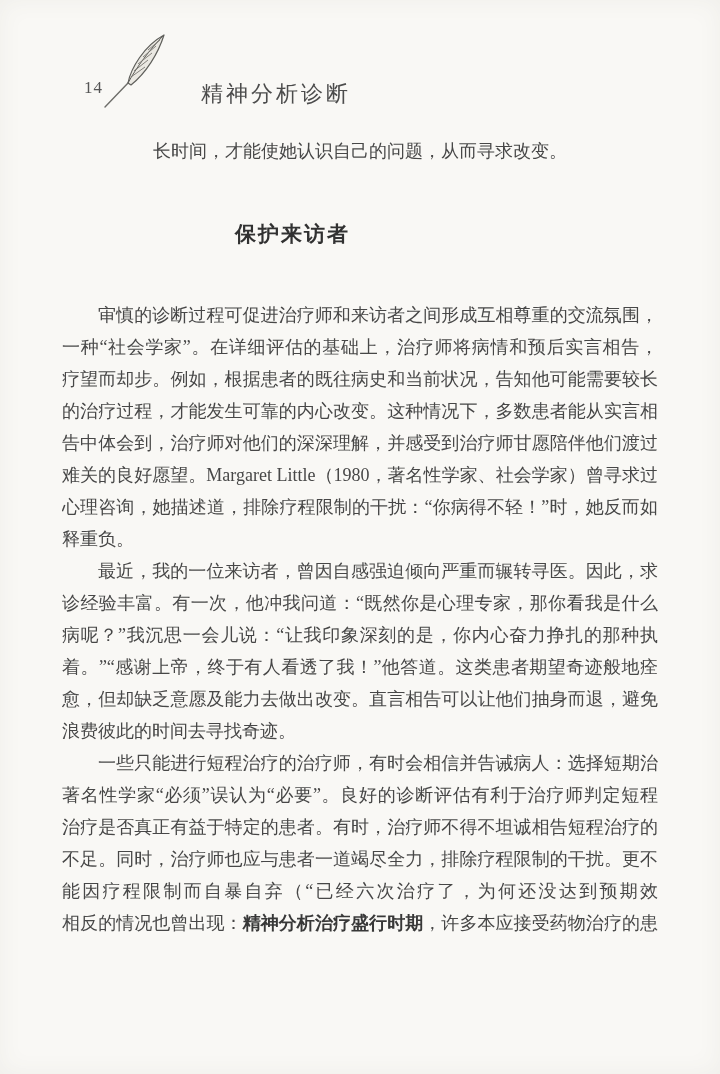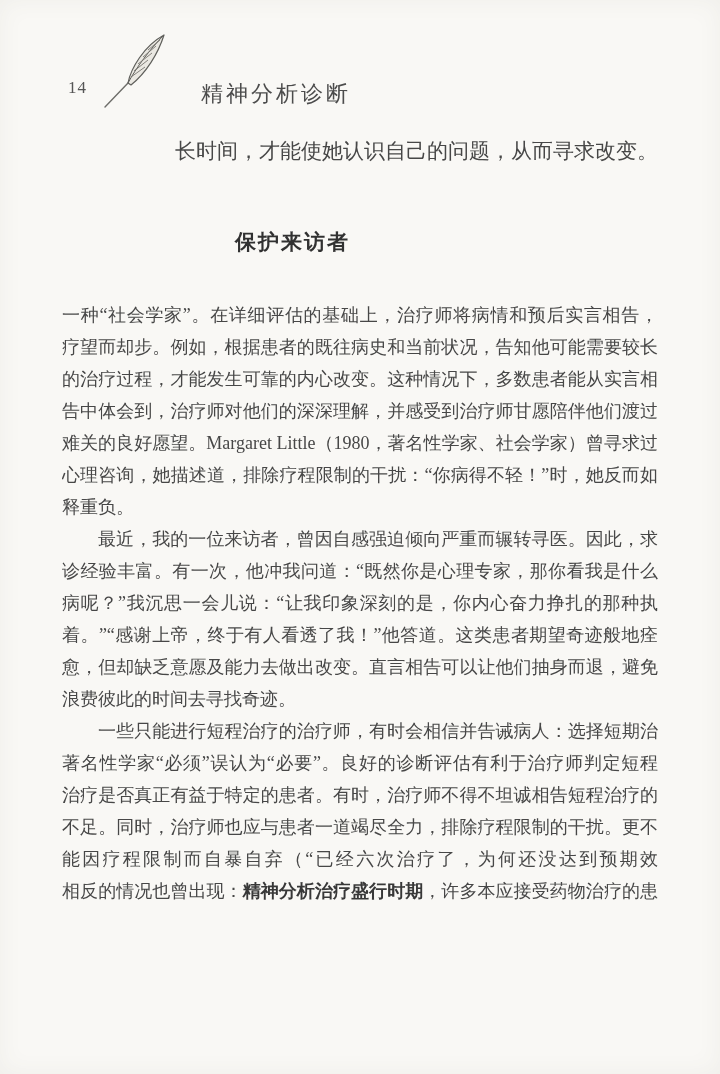--- a/index.html
+++ b/index.html
@@ -11,36 +11,36 @@
   }
   .page {
     position: relative;
     width: 720px; height: 1074px;
     background: #f9f8f5;
     box-shadow: inset 0 0 25px rgba(90,85,75,0.06);
     color: #454545;
   }
   
   .pagenum {
-    position: absolute; left: 68px; top: 78px;
+    position: absolute; left: 84px; top: 78px;
     font-size: 17px; color: #555; letter-spacing: 1px;
   }
   .feather-wrap { position: absolute; left: 100px; top: 32px; width: 78px; height: 80px; }
   .book-title {
     position: absolute; left: 201px; top: 79px;
     font-size: 22px; color: #4c4c4c; letter-spacing: 3px;
   }
   
   .cont-line {
     position: absolute; left: 62px; top: 138px; width: 596px;
-    font-size: 21px; line-height: 26px; color: #474747;
-    text-align: right;
+    font-size: 18px; line-height: 26px; color: #474747;
+    text-align: center;
   }
   .section-heading {
-    position: absolute; left: 0; top: 228px; width: 585px;
+    position: absolute; left: 0; top: 220px; width: 585px;
     margin: 0; text-align: center;
     font-size: 21px; font-weight: bold; color: #313131;
     letter-spacing: 2px;
     font-family: "Liberation Serif", "DejaVu Serif", serif;
   }
   .paragraphs {
     position: absolute; left: 62px; top: 299px; width: 596px;
   }
   .line {
     font-size: 18px; line-height: 32px; height: 32px;
@@ -78,20 +78,21 @@
     </svg>
   </span>
 
   <span class="book-title">精神分析诊断</span>
 
   <div class="cont-line">长时间，才能使她认识自己的问题，从而寻求改变。</div>
 
   <h2 class="section-heading">保护来访者</h2>
 
   <div class="paragraphs" id="paragraphs">
+      <div class="line indent"><span>审慎的诊断过程可促进治疗师和来访者之间形成互相尊重的交流氛围，</span></div>
       <div class="line"><span>一种“社会学家”。在详细评估的基础上，治疗师将病情和预后实言相告，</span></div>
       <div class="line"><span>疗望而却步。例如，根据患者的既往病史和当前状况，告知他可能需要较长</span></div>
       <div class="line"><span>的治疗过程，才能发生可靠的内心改变。这种情况下，多数患者能从实言相</span></div>
       <div class="line"><span>告中体会到，治疗师对他们的深深理解，并感受到治疗师甘愿陪伴他们渡过</span></div>
       <div class="line"><span>难关的良好愿望。Margaret Little（1980，著名性学家、社会学家）曾寻求过</span></div>
       <div class="line"><span>心理咨询，她描述道，排除疗程限制的干扰：“你病得不轻！”时，她反而如</span></div>
       <div class="line short"><span>释重负。</span></div>
       <div class="line indent"><span>最近，我的一位来访者，曾因自感强迫倾向严重而辗转寻医。因此，求</span></div>
       <div class="line"><span>诊经验丰富。有一次，他冲我问道：“既然你是心理专家，那你看我是什么</span></div>
       <div class="line"><span>病呢？”我沉思一会儿说：“让我印象深刻的是，你内心奋力挣扎的那种执</span></div>

